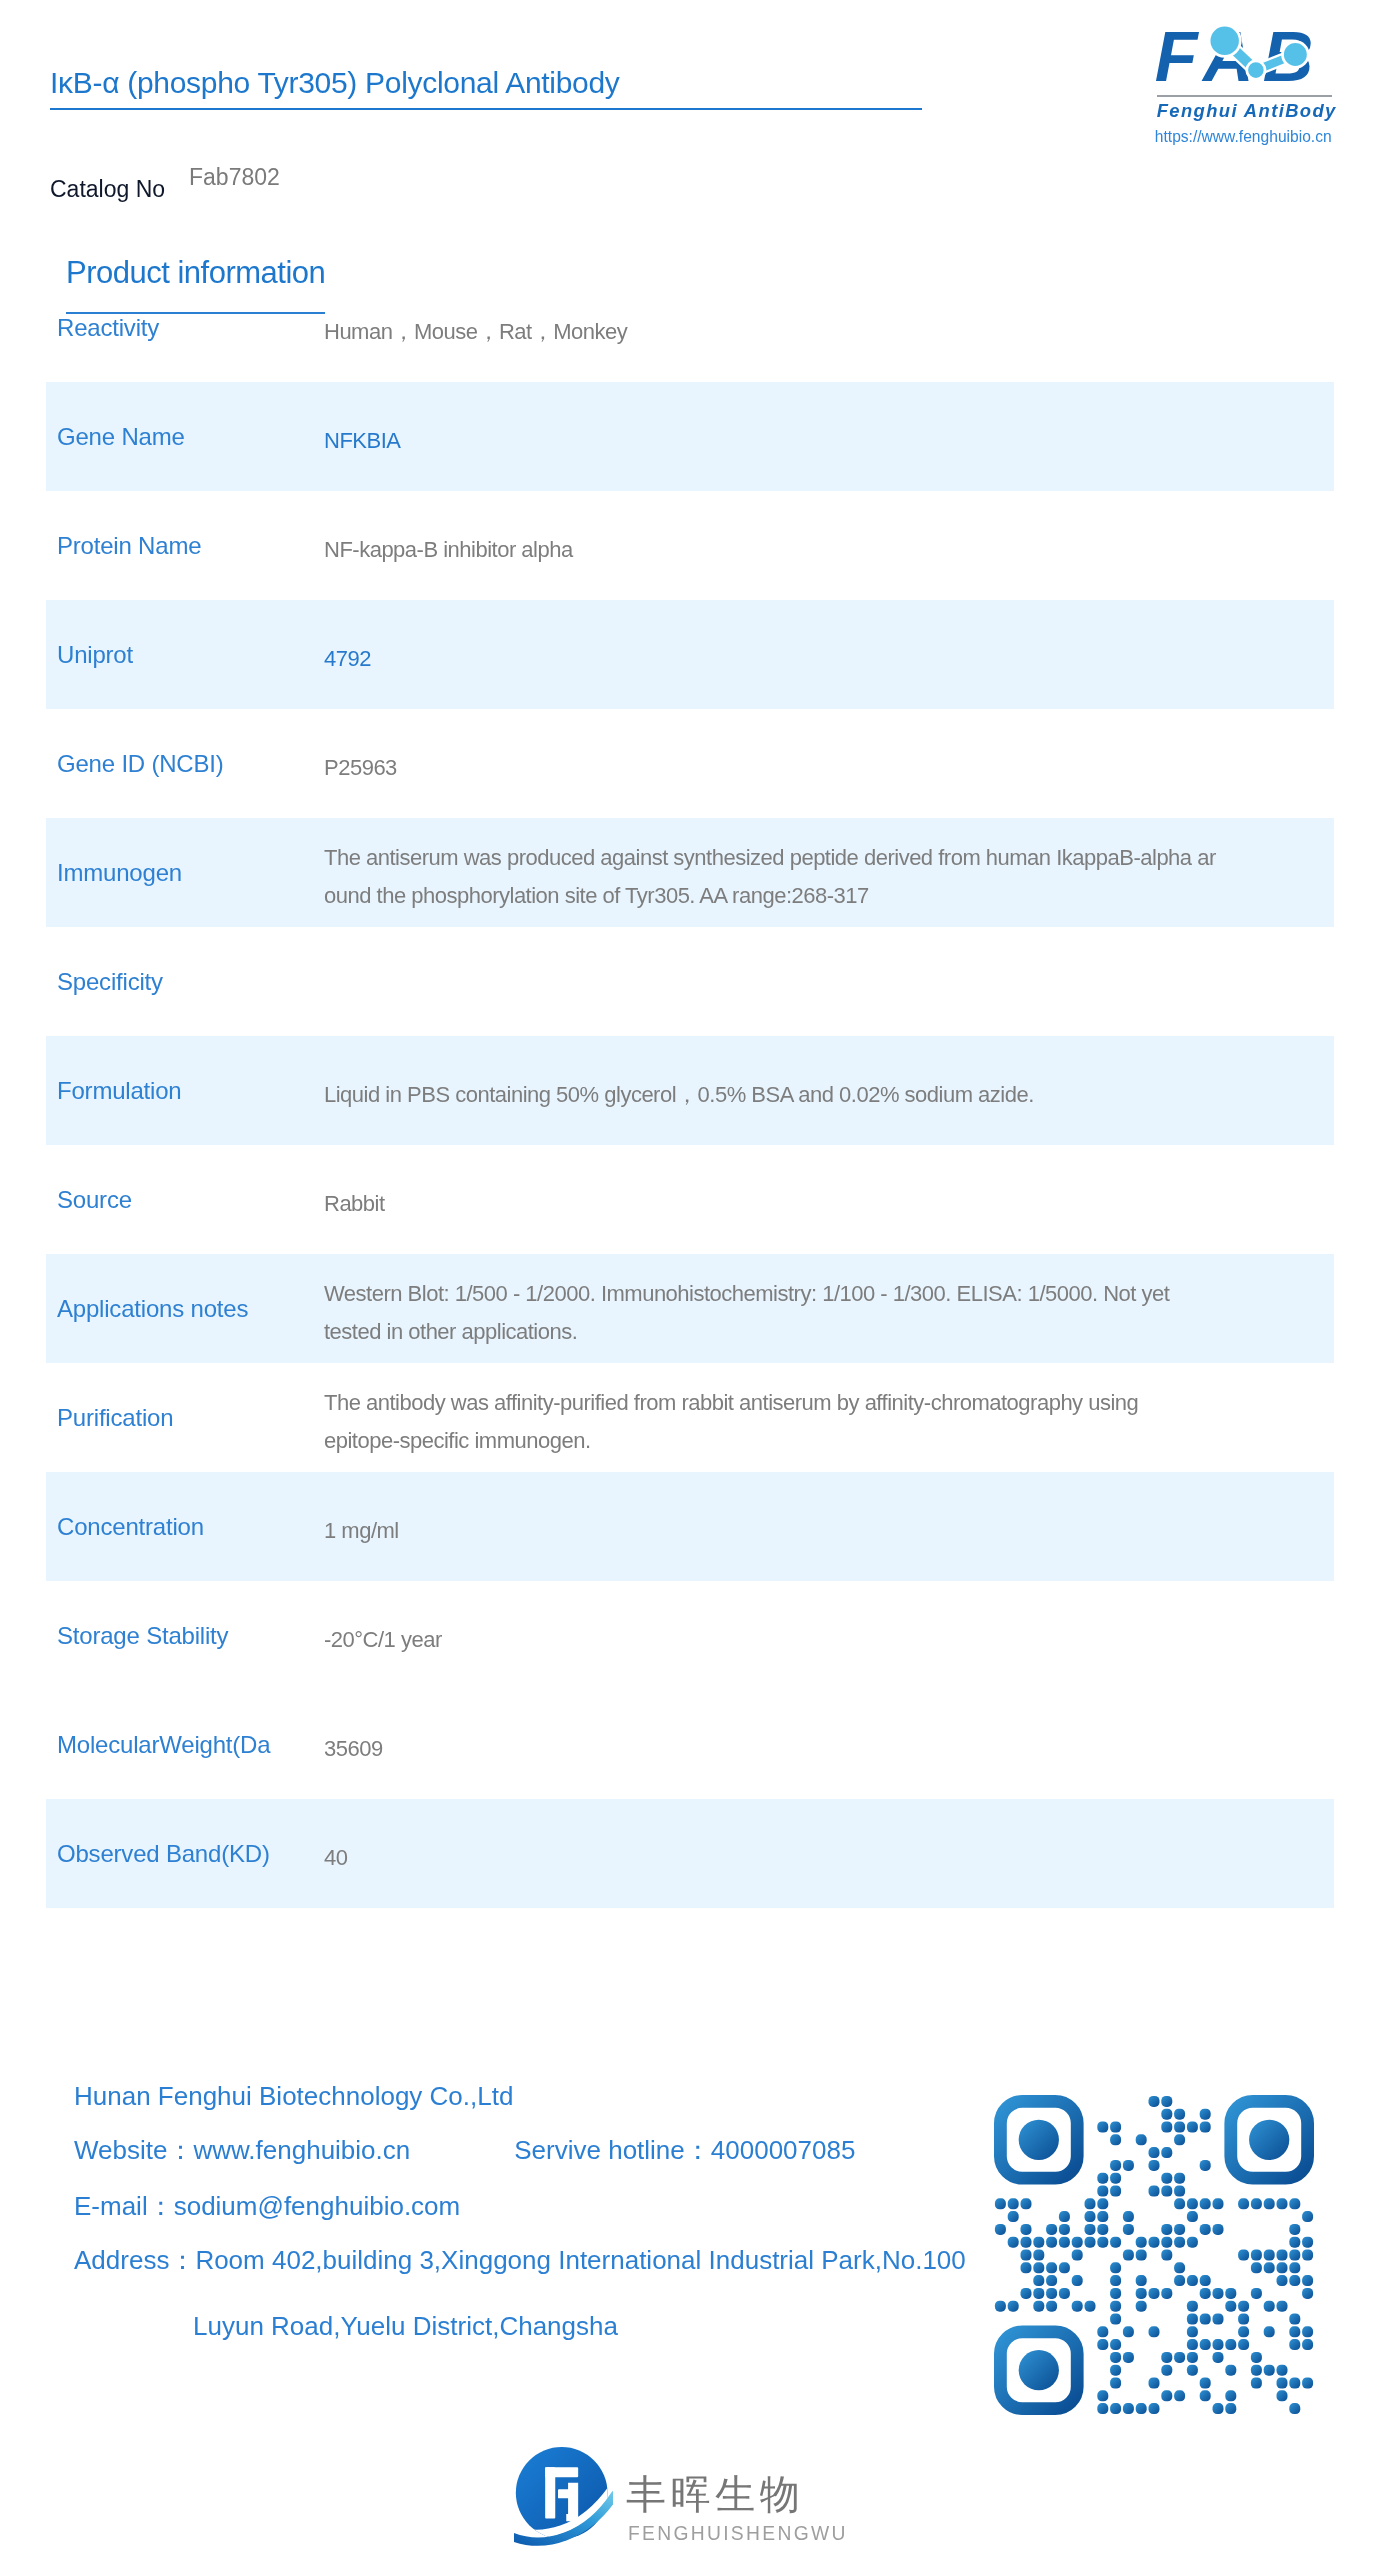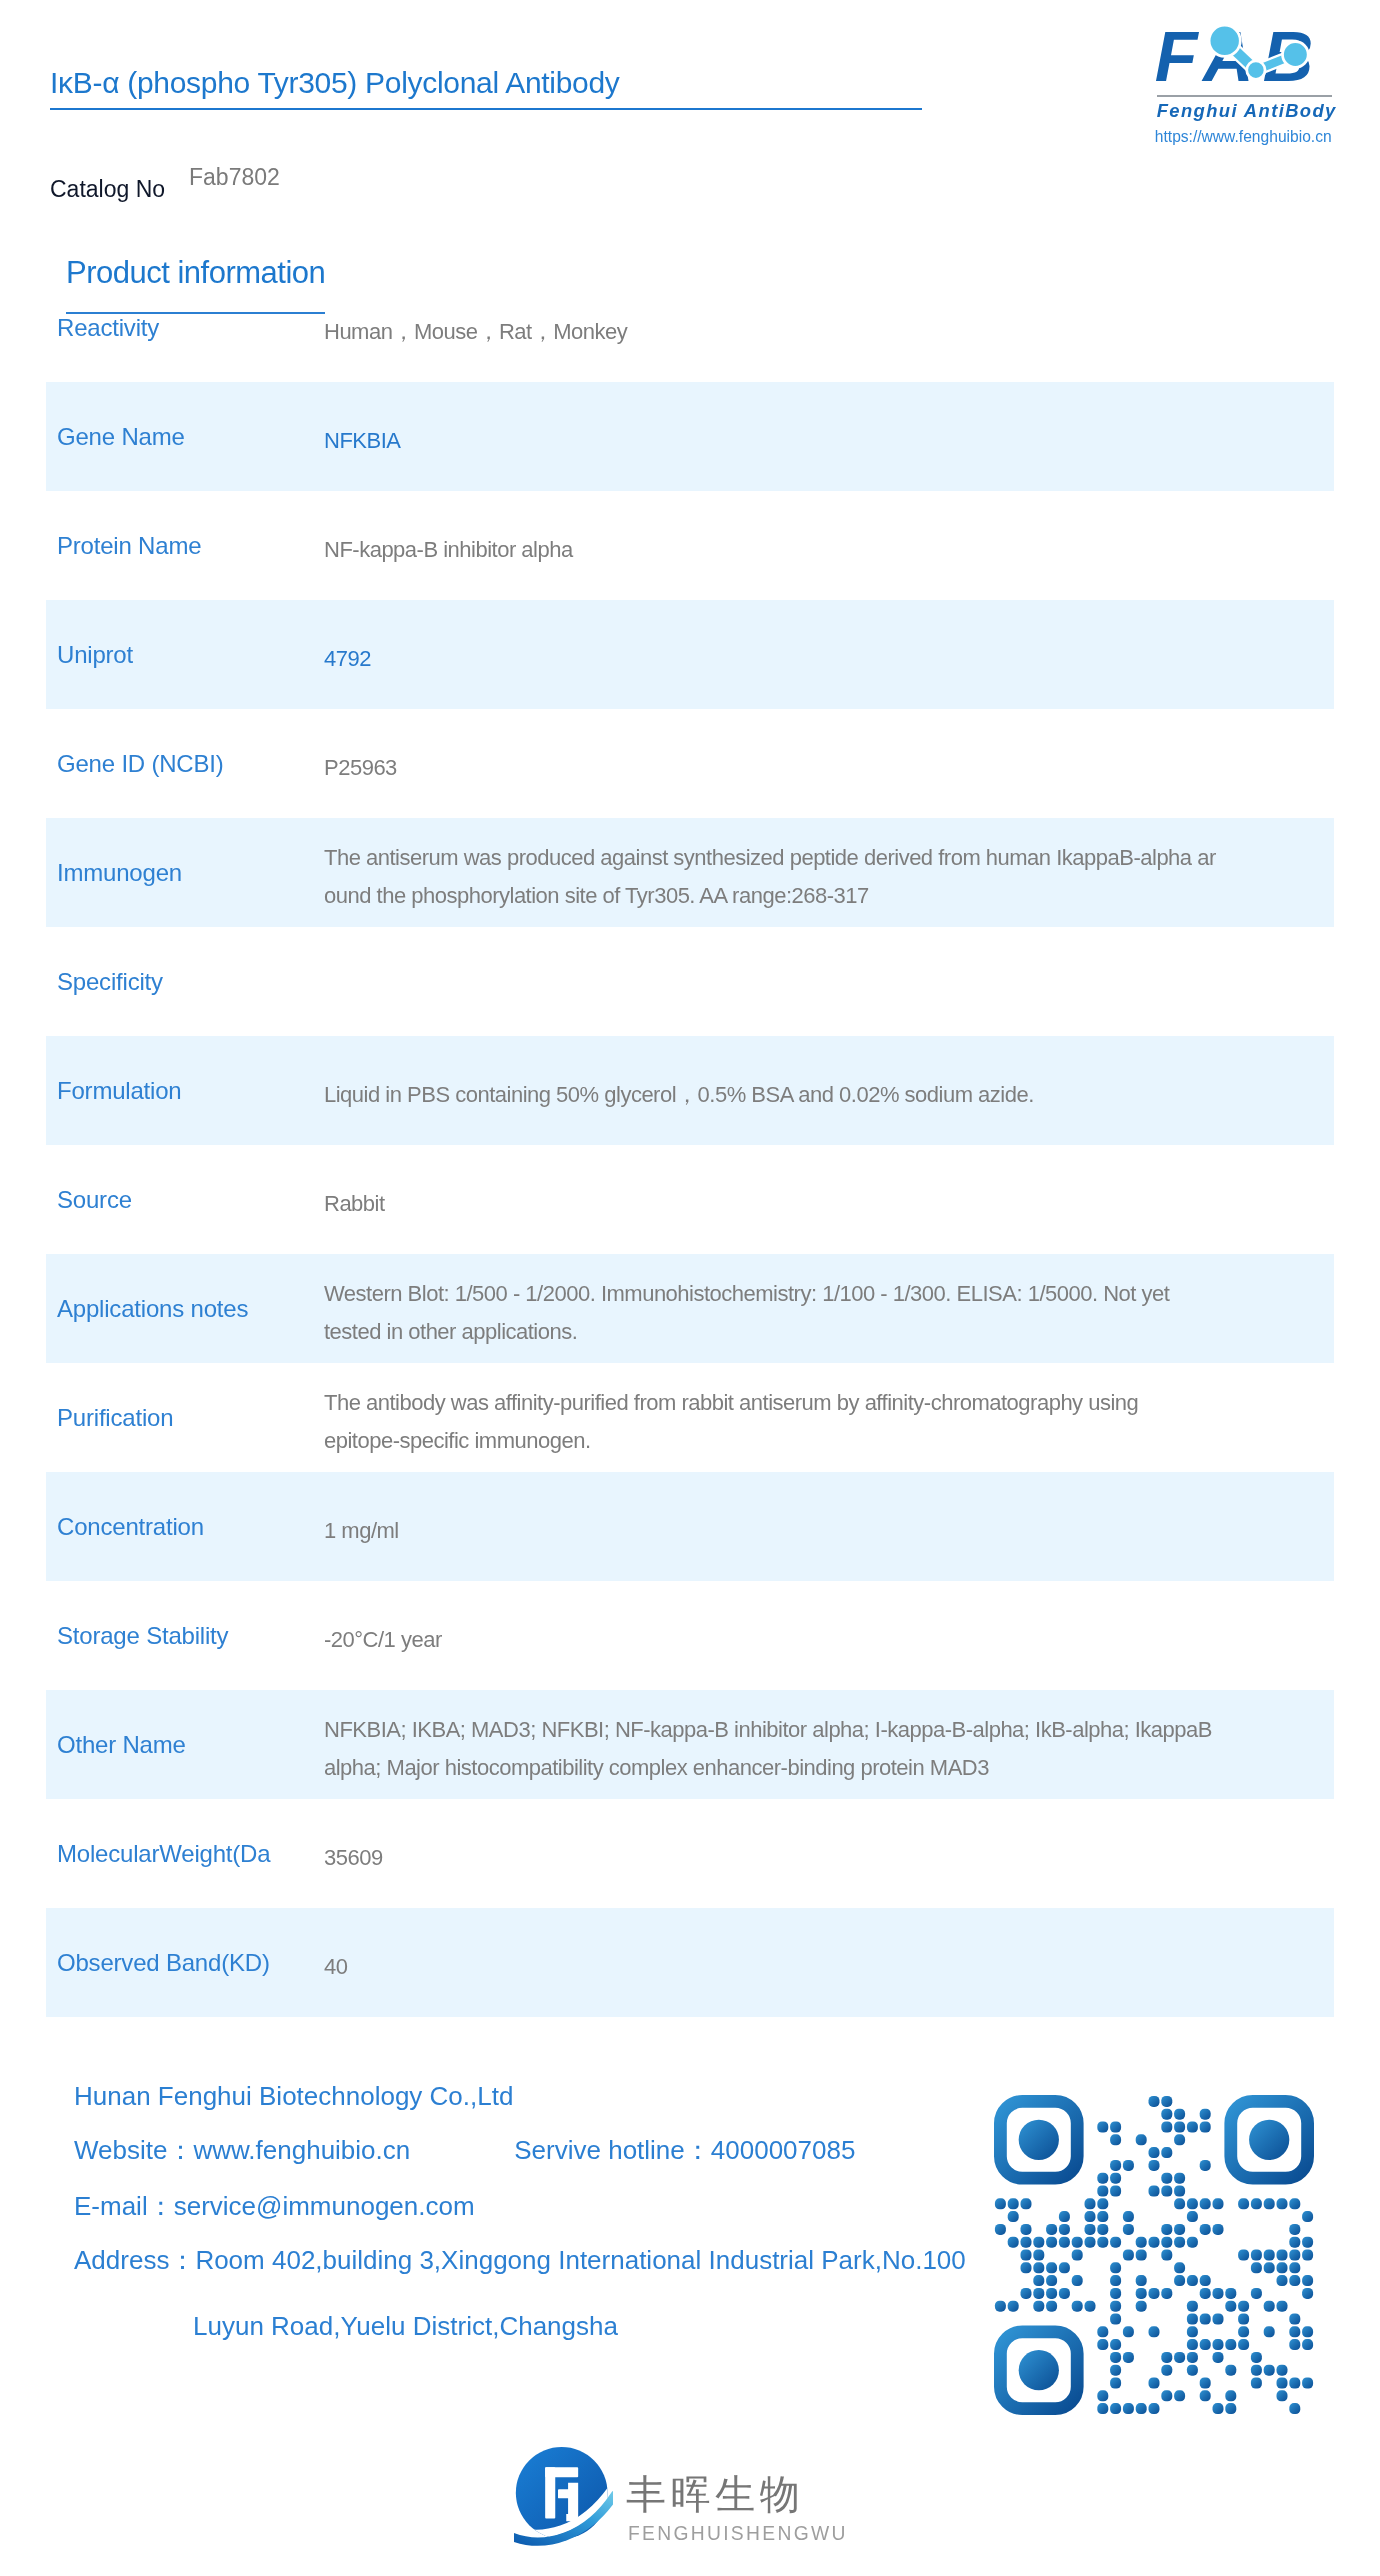--- a/index.html
+++ b/index.html
@@ -157,40 +157,35 @@
 epitope-specific immunogen.</div>
     </div>
     <div class="row alt">
       <div class="row-label">Concentration</div>
       <div class="row-value">1 mg/ml</div>
     </div>
     <div class="row">
       <div class="row-label">Storage Stability</div>
       <div class="row-value">-20°C/1 year</div>
     </div>
-    <div class="row alt">
-      <div class="row-label">Other Name</div>
-      <div class="row-value">NFKBIA; IKBA; MAD3; NFKBI; NF-kappa-B inhibitor alpha; I-kappa-B-alpha; IkB-alpha; IkappaB
-alpha; Major histocompatibility complex enhancer-binding protein MAD3</div>
-    </div>
     <div class="row">
       <div class="row-label">MolecularWeight(Da</div>
       <div class="row-value">35609</div>
     </div>
     <div class="row alt">
       <div class="row-label">Observed Band(KD)</div>
       <div class="row-value">40</div>
     </div>
   </div>
 
   <div class="footer-line f-company">Hunan Fenghui Biotechnology Co.,Ltd</div>
   <div class="footer-line f-web">
     <span>Website：www.fenghuibio.cn</span><span class="f-hotline">Servive hotline：4000007085</span>
   </div>
-  <div class="footer-line f-email">E-mail：service@immunogen.com</div>
+  <div class="footer-line f-email">E-mail：sodium@fenghuibio.com</div>
   <div class="footer-line f-addr1">Address：Room 402,building 3,Xinggong International Industrial Park,No.100</div>
   <div class="footer-line f-addr2">Luyun Road,Yuelu District,Changsha</div>
 
   <svg id="qr" class="qr" viewBox="0 0 350 350">
       <defs>
         <linearGradient id="qrg" x1="0" y1="0" x2="1" y2="1">
           <stop offset="0" stop-color="#2f93d4"></stop>
           <stop offset="1" stop-color="#0a4c92"></stop>
         </linearGradient>
       </defs>

